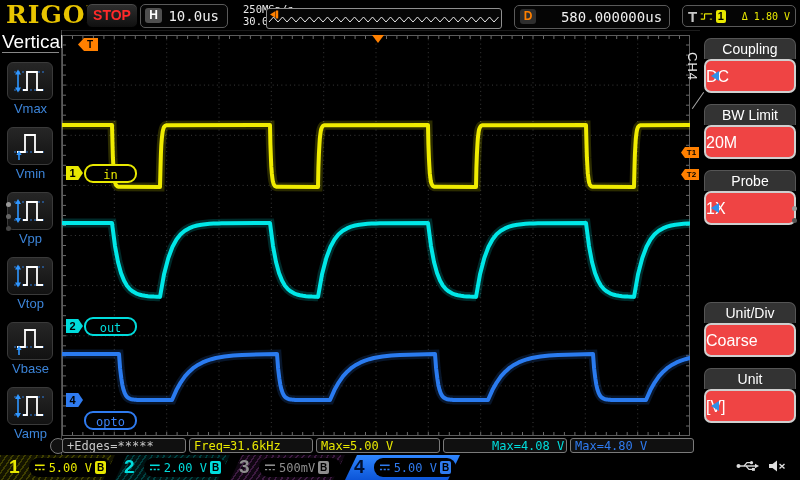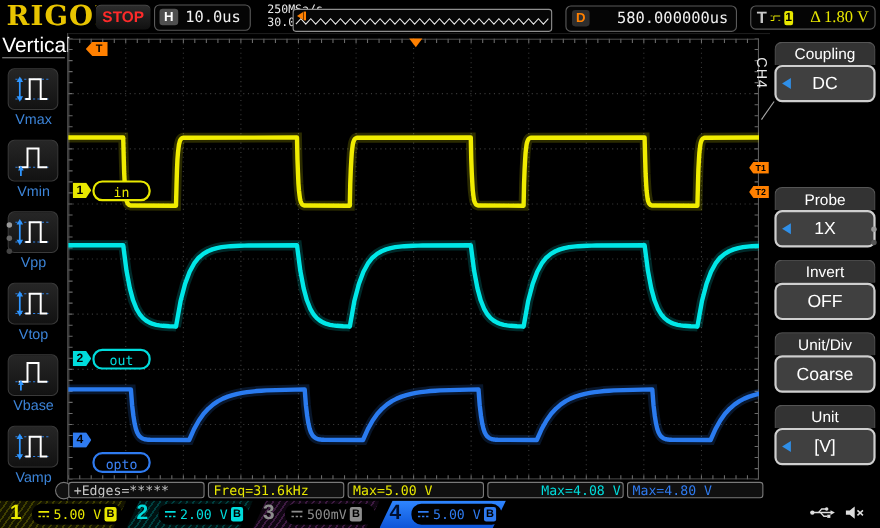--- a/index.html
+++ b/index.html
@@ -23,21 +23,21 @@
   .pv-icon{position:absolute;left:2px;top:1px;}
   .dbox{position:absolute;left:514px;top:5px;width:154px;height:22px;border:1px solid #5a5a5a;border-radius:5px;background:#050505;}
   .d-chip{position:absolute;left:5px;top:3px;width:16px;height:15px;background:#2e2e2e;border-radius:3px;
           color:#ff8000;font-weight:bold;font-size:12px;text-align:center;line-height:15px;}
   .d-val{position:absolute;left:26px;right:0;top:3px;text-align:center;color:#f0f0f0;font-size:14px;}
   .tbox{position:absolute;left:682px;top:5px;width:114px;height:22px;border:1px solid #5a5a5a;border-radius:5px;background:#050505;
         display:flex;align-items:center;gap:3px;padding:0 5px;box-sizing:border-box;}
   .t-letter{color:#c8c8c8;font-weight:bold;font-size:15px;}
   .trg-chip{width:13px;height:13px;background:#e8e800;border-radius:2px;color:#000;font-weight:bold;
             font-size:11px;text-align:center;line-height:13px;}
-  .t-delta{color:#e8e800;font-size:15px;white-space:nowrap;font-family:Liberation Serif, serif;}
+  .t-delta{color:#e8e800;font-size:10px;white-space:nowrap;}
 
   
   .sidebar{position:absolute;left:0;top:30px;width:61px;height:425px;background:#000;border-right:1px solid #4a4a4a;}
   .side-title{position:absolute;left:2px;right:2px;top:2px;height:20px;color:#fff;font-size:19px;
               text-align:center;line-height:20px;border-bottom:1px solid #888;}
   .side-btn{position:absolute;left:7px;width:47px;height:56px;cursor:pointer;}
   .side-icon{width:46px;height:38px;background:linear-gradient(#262626,#121212);border:1px solid #3a3a3a;border-radius:6px;
              display:flex;align-items:center;justify-content:center;box-sizing:border-box;}
   .side-label{width:100%;text-align:center;color:#3c84d8;font-size:13px;margin-top:1px;}
   .pg-dot{position:absolute;width:5px;height:5px;border-radius:50%;}
@@ -62,22 +62,22 @@
   .ch-lab{position:absolute;left:22px;width:53px;height:19px;background:#000;border-radius:9px;
           font-family:"DejaVu Sans Mono",monospace;font-size:12px;text-align:center;line-height:19px;box-sizing:border-box;}
 
   
   .rmenu{position:absolute;left:700px;top:30px;width:100px;height:425px;background:#000;}
   .rtab{position:absolute;left:-15px;top:22px;color:#e8e8e8;font-size:13px;writing-mode:vertical-rl;letter-spacing:1px;}
   .rtab-diag{position:absolute;left:-12px;top:70px;width:20px;height:1px;background:#aaa;transform:rotate(-55deg);}
   .menu-item{position:absolute;left:4px;width:92px;height:60px;cursor:pointer;}
   .menu-label{height:20px;background:#333;border:1px solid #555;border-bottom:none;border-radius:7px 7px 0 0;
               color:#fff;font-size:14px;text-align:center;line-height:20px;}
-  .menu-value{position:relative;height:34px;background:#404040;border:2px solid #cfcfcf;border-radius:7px;
-              color:#fff;font-size:16px;text-align:center;line-height:32px;box-sizing:border-box;}
+  .menu-value{position:relative;height:34px;background:#ef4444;border:2px solid #cfcfcf;border-radius:7px;
+              color:#fff;font-size:16px;text-align:left;line-height:32px;box-sizing:border-box;}
   .menu-arrow{position:absolute;left:5px;top:10px;width:0;height:0;border-top:5px solid transparent;
               border-bottom:5px solid transparent;border-right:8px solid #2f8fe8;}
 
   
   .measbar{position:absolute;left:0;top:438px;width:800px;height:16px;}
   .meas-tab{position:absolute;left:50px;top:0px;width:14px;height:14px;border:1px solid #777;border-radius:50%;background:#111;}
   .meas-box{position:absolute;top:0;width:124px;height:15px;background:#101010;border:1px solid #7a7a7a;border-radius:3px;
             font-family:"DejaVu Sans Mono",monospace;font-size:12px;line-height:14px;padding-left:4px;box-sizing:border-box;white-space:nowrap;overflow:hidden;}
   .m-gray{color:#c8c8c8;} .m-yel{color:#e8e800;} .m-cyn{color:#00dcdc;padding-left:48px;} .m-blu{color:#2f7bf0;}
 
@@ -283,35 +283,35 @@
     <div class="rtab-diag"></div>
 
     <div class="menu-item" style="top:8px">
       <div class="menu-label">Coupling</div>
       <div class="menu-value">
         <span class="menu-arrow"></span>
         <span>DC</span>
       </div>
     </div>
 
+    <div class="menu-item" style="top:74px">
+      <div class="menu-label">BW Limit</div>
+      <div class="menu-value">
+        <span>20M</span>
+      </div>
+    </div>
 
     <div class="menu-item" style="top:140px">
       <div class="menu-label">Probe</div>
       <div class="menu-value">
         <span class="menu-arrow"></span>
         <span>1X</span>
       </div>
     </div>
 
-    <div class="menu-item" style="top:206px">
-      <div class="menu-label">Invert</div>
-      <div class="menu-value">
-        <span>OFF</span>
-      </div>
-    </div>
 
     <div class="menu-item" style="top:272px">
       <div class="menu-label">Unit/Div</div>
       <div class="menu-value">
         <span>Coarse</span>
       </div>
     </div>
 
     <div class="menu-item" style="top:338px">
       <div class="menu-label">Unit</div>

